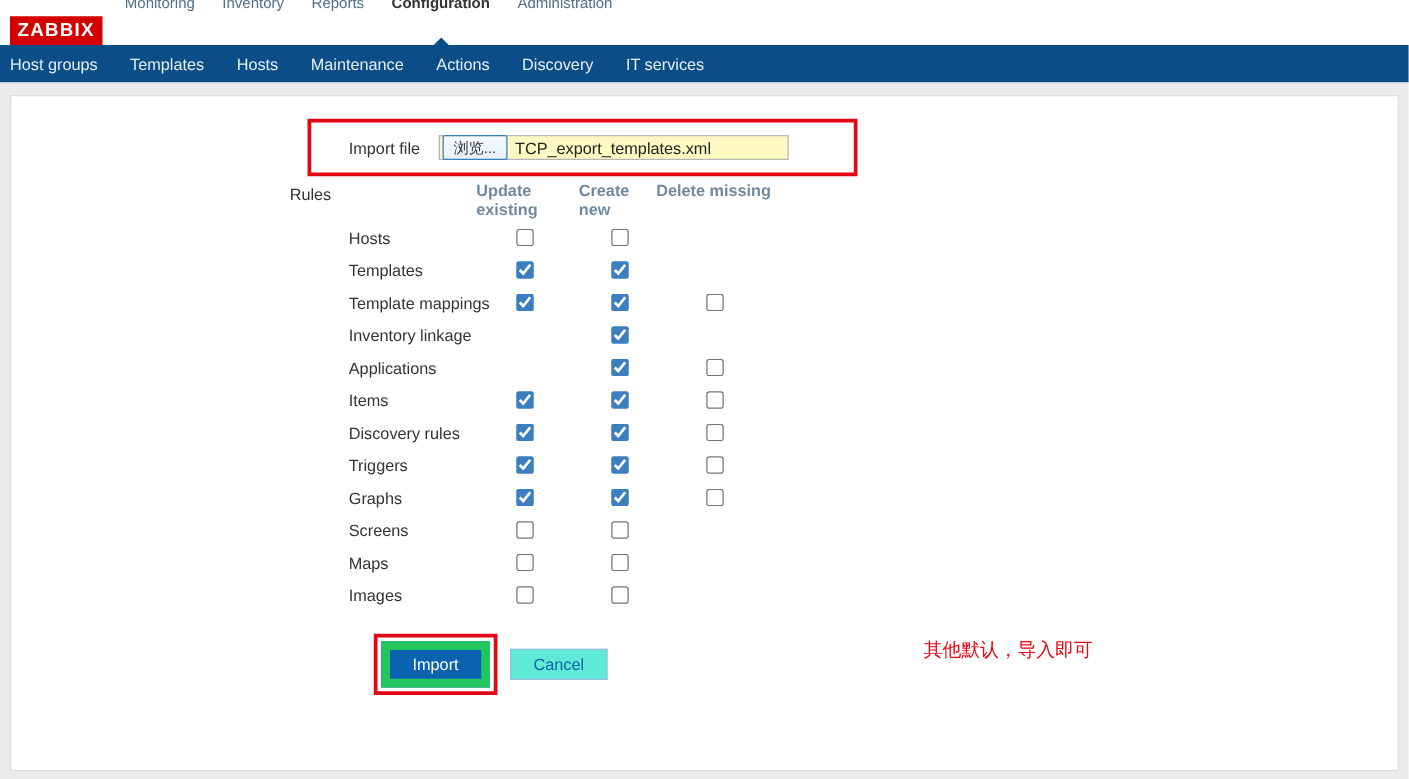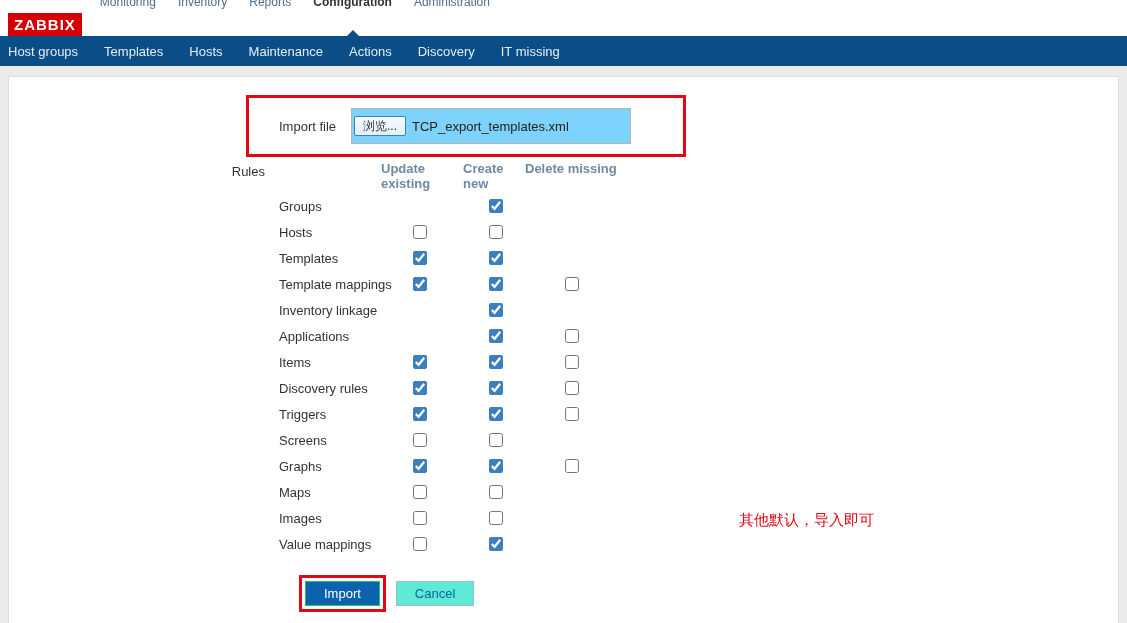--- a/index.html
+++ b/index.html
@@ -106,22 +106,22 @@
   }
   .file-box .form-label-inner {
     width: 66px;
     text-align: left;
     margin-right: 6px;
   }
   .file-widget {
     display: inline-flex;
     align-items: center;
     border: 1px solid #b6b6b6;
-    background: #7dd3fc;
-    height: 36px;
+    background: #fef9c3;
+    height: 20px;
     width: 280px;
   }
   .file-btn {
     border: 1px solid #3b7fbf;
     background: linear-gradient(#f6fbff,#e3f0fb);
     color: #333;
     font-size: 12px;
     height: 20px;
     line-height: 18px;
     padding: 0 8px;
@@ -178,21 +178,21 @@
     margin-top: 18px;
   }
   .btn-import-wrap {
     border: 3px solid #e30613;
     padding: 3px;
     display: inline-block;
   }
   .btn-primary {
     background: #0b63af;
     color: #fff;
-    border: 1px solid #22c55e;
+    border: 7px solid #22c55e;
     font-size: 13px;
     padding: 4px 18px;
     cursor: pointer;
   }
   .btn-secondary {
     background: #5eead4;
     color: #0b63af;
     border: 1px solid #9bbcd8;
     font-size: 13px;
     padding: 4px 18px;
@@ -223,21 +223,21 @@
 </div>
 
 <div class="subbar">
   <div id="subnav-host" style="display:flex;">
       <div class="subnav-item">Host groups</div>
       <div class="subnav-item">Templates</div>
       <div class="subnav-item">Hosts</div>
       <div class="subnav-item">Maintenance</div>
       <div class="subnav-item">Actions</div>
       <div class="subnav-item">Discovery</div>
-      <div class="subnav-item">IT missing</div>
+      <div class="subnav-item">IT services</div>
     </div>
 </div>
 
 <div class="page-bg">
   <div class="content-panel">
 
     <div class="form-row">
       <div class="form-label"></div>
       <div class="form-value">
         <div class="file-box">
@@ -253,26 +253,20 @@
     <div class="form-row">
       <div class="form-label">Rules</div>
       <div class="form-value">
         <div class="rules-head">
           <span class="col-ue">Update existing</span>
           <span class="col-cn">Create new</span>
           <span class="col-dm">Delete missing</span>
         </div>
         <div class="rules-table" id="rules-host">
             <div class="rule-row">
-              <div class="rule-label">Groups</div>
-              <div class="cb-cell ue"></div>
-              <div class="cb-cell cn"><input type="checkbox" checked="" style=""></div>
-              <div class="cb-cell dm"></div>
-            </div>
-            <div class="rule-row">
               <div class="rule-label">Hosts</div>
               <div class="cb-cell ue"><input type="checkbox" style=""></div>
               <div class="cb-cell cn"><input type="checkbox" style=""></div>
               <div class="cb-cell dm"></div>
             </div>
             <div class="rule-row">
               <div class="rule-label">Templates</div>
               <div class="cb-cell ue"><input type="checkbox" checked="" style=""></div>
               <div class="cb-cell cn"><input type="checkbox" checked="" style=""></div>
               <div class="cb-cell dm"></div>
@@ -307,47 +301,41 @@
               <div class="cb-cell cn"><input type="checkbox" checked="" style=""></div>
               <div class="cb-cell dm"><input type="checkbox" style=""></div>
             </div>
             <div class="rule-row">
               <div class="rule-label">Triggers</div>
               <div class="cb-cell ue"><input type="checkbox" checked="" style=""></div>
               <div class="cb-cell cn"><input type="checkbox" checked="" style=""></div>
               <div class="cb-cell dm"><input type="checkbox" style=""></div>
             </div>
             <div class="rule-row">
+              <div class="rule-label">Graphs</div>
+              <div class="cb-cell ue"><input type="checkbox" checked="" style=""></div>
+              <div class="cb-cell cn"><input type="checkbox" checked="" style=""></div>
+              <div class="cb-cell dm"><input type="checkbox" style=""></div>
+            </div>
+            <div class="rule-row">
               <div class="rule-label">Screens</div>
               <div class="cb-cell ue"><input type="checkbox" style=""></div>
               <div class="cb-cell cn"><input type="checkbox" style=""></div>
               <div class="cb-cell dm"></div>
             </div>
             <div class="rule-row">
-              <div class="rule-label">Graphs</div>
-              <div class="cb-cell ue"><input type="checkbox" checked="" style=""></div>
-              <div class="cb-cell cn"><input type="checkbox" checked="" style=""></div>
-              <div class="cb-cell dm"><input type="checkbox" style=""></div>
-            </div>
-            <div class="rule-row">
               <div class="rule-label">Maps</div>
               <div class="cb-cell ue"><input type="checkbox" style=""></div>
               <div class="cb-cell cn"><input type="checkbox" style=""></div>
               <div class="cb-cell dm"></div>
             </div>
             <div class="rule-row">
               <div class="rule-label">Images</div>
               <div class="cb-cell ue"><input type="checkbox" style=""></div>
               <div class="cb-cell cn"><input type="checkbox" style=""></div>
-              <div class="cb-cell dm"></div>
-            </div>
-            <div class="rule-row">
-              <div class="rule-label">Value mappings</div>
-              <div class="cb-cell ue"><input type="checkbox" style=""></div>
-              <div class="cb-cell cn"><input type="checkbox" checked="" style=""></div>
               <div class="cb-cell dm"></div>
             </div>
           </div>
       </div>
     </div>
 
     <div class="btn-row">
       <span class="btn-import-wrap">
         <button class="btn-primary">Import</button>
       </span>

